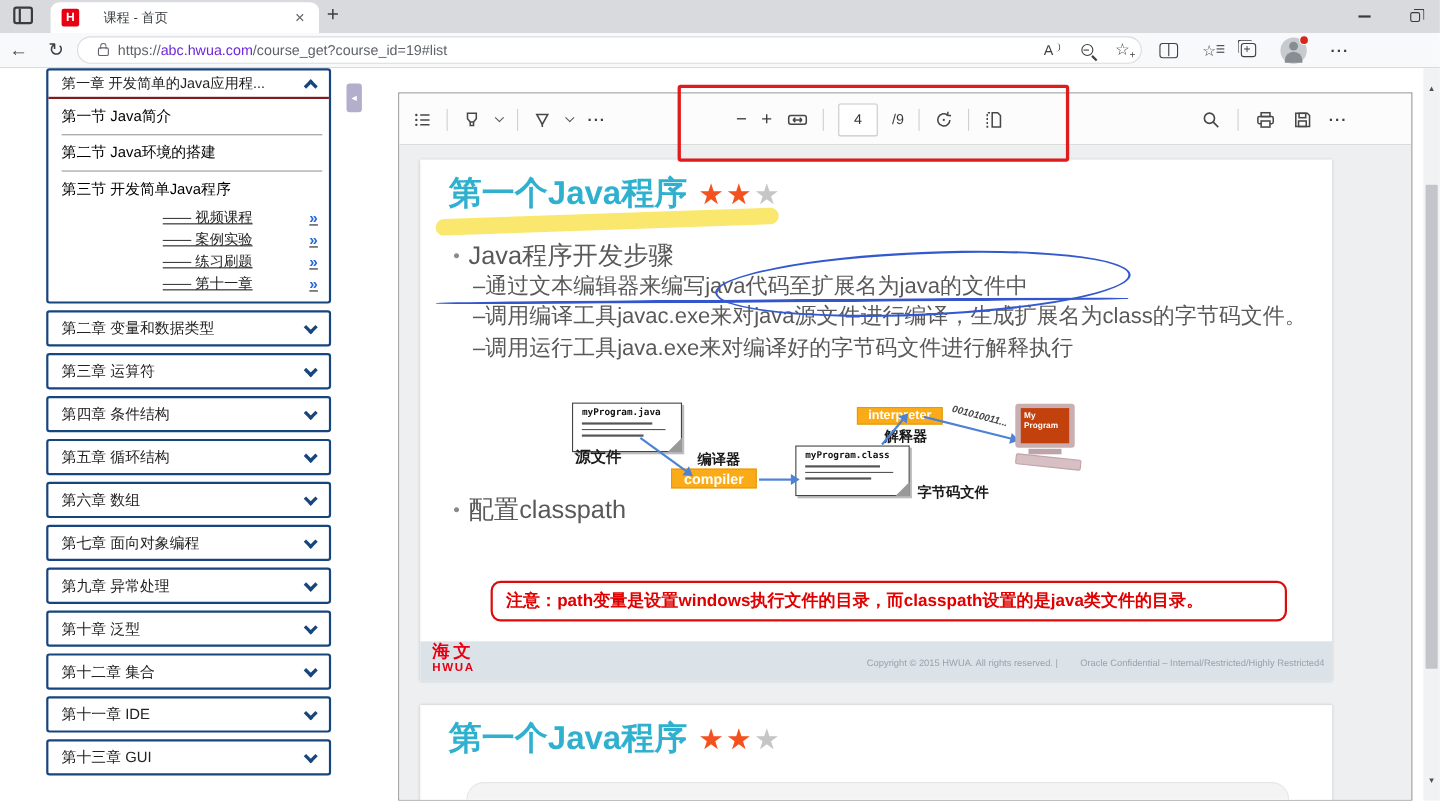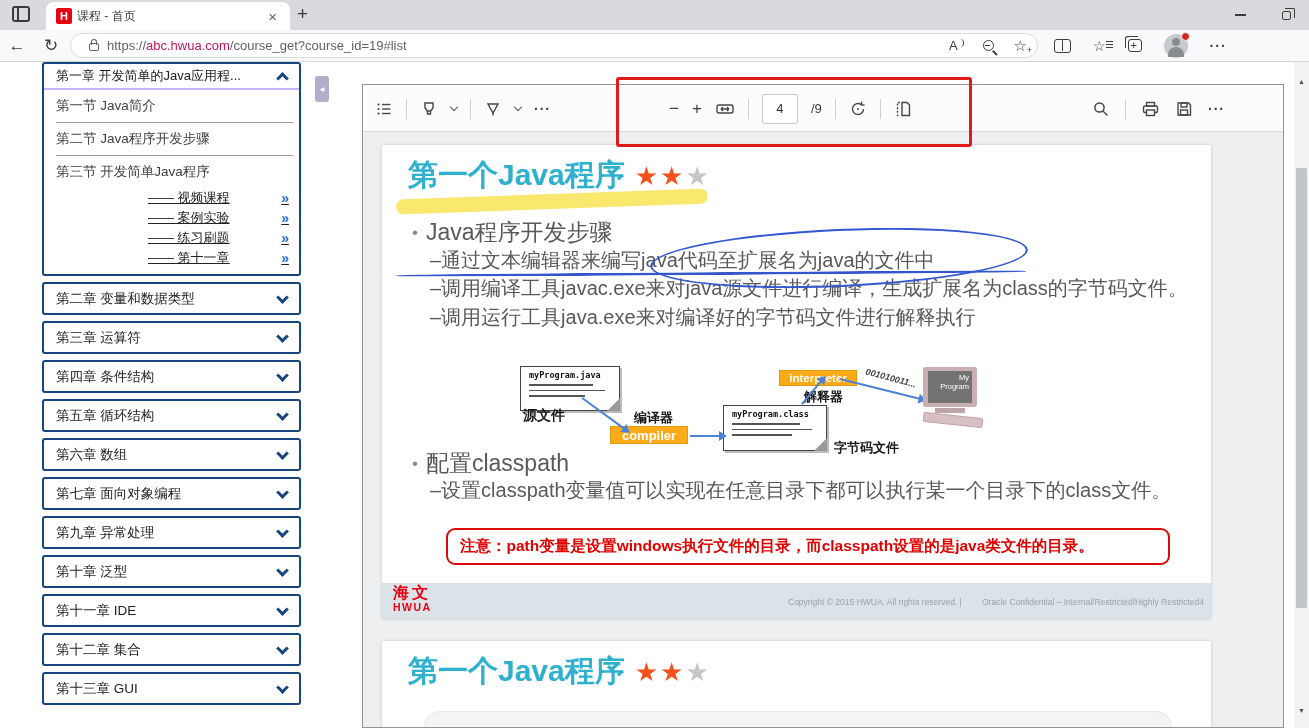--- a/index.html
+++ b/index.html
@@ -5,37 +5,37 @@
   * { margin:0; padding:0; box-sizing:border-box; }
   html,body { width:1309px; height:728px; overflow:hidden; font-family:"Liberation Sans","DejaVu Sans",sans-serif; background:#fff; }
   .screen { position:absolute; top:0; left:0; width:1309px; height:728px; background:#fff; overflow:hidden; }
 
   
   .titlebar { position:absolute; top:0; left:0; width:100%; height:30px; background:#d8dadd; }
   .tabactions { position:absolute; left:12px; top:6px; width:18px; height:16px; border:2px solid #3b3b3b; border-radius:3px; }
   .tabactions:before { content:''; position:absolute; left:3px; top:0; width:2px; height:12px; background:#3b3b3b; }
   .tab { position:absolute; left:46px; top:2px; width:244px; height:28px; background:#fff; border-radius:8px 8px 0 0; display:flex; align-items:center; padding:0 10px; }
   .favicon { width:16px; height:16px; background:#e60012; color:#fff; font-size:11px; font-weight:bold; display:flex; align-items:center; justify-content:center; border-radius:2px; flex:0 0 auto; }
-  .tabtitle { font-size:12px; color:#3c4043; margin-left:5px; flex:1; white-space:nowrap; overflow:hidden; }
+  .tabtitle { font-size:12px; color:#3c4043; margin-left:22px; flex:1; white-space:nowrap; overflow:hidden; }
   .tabclose { font-size:15px; color:#5f6368; padding:0 3px; }
   .newtab { position:absolute; left:297px; top:3px; font-size:19px; color:#3c4043; font-weight:300; }
   .winctl { position:absolute; right:0; top:0; height:30px; display:flex; }
   .winbtn { width:46px; height:30px; display:flex; align-items:center; justify-content:center; }
   .minline { width:11px; height:1.6px; background:#3b3b3b; }
   .restsq { width:9px; height:9px; border:1.4px solid #3b3b3b; border-radius:2px; position:relative; }
   .restsq:before { content:''; position:absolute; left:2px; top:-4px; width:9px; height:9px; border:1.4px solid #3b3b3b; border-left:none; border-bottom:none; border-radius:0 2px 0 0; }
 
   
   .navbar { position:absolute; top:30px; left:0; width:100%; height:32px; background:#f8f9fb; border-bottom:1px solid #d4d6d9; display:flex; align-items:center; }
   .navicon { font-size:17px; color:#3c4043; width:34px; text-align:center; flex:0 0 auto; }
   .pill { height:25px; flex:1; margin:0 8px 0 2px; background:#fff; border:1px solid #dadce0; border-radius:13px; display:flex; align-items:center; padding:0 10px; max-width:968px; }
   .lock { width:10px; height:8px; border:1.5px solid #5f6368; border-radius:2px; position:relative; margin:3px 8px 0 8px; flex:0 0 auto; }
   .lock:before { content:''; position:absolute; top:-5px; left:1px; width:4px; height:5px; border:1.5px solid #5f6368; border-bottom:none; border-radius:3px 3px 0 0; }
   .url { font-size:13px; white-space:nowrap; overflow:hidden; flex:1; }
-  .url .dim { color:#5f6368; } .url .host { color:#be185d; }
+  .url .dim { color:#5f6368; } .url .host { color:#6d28d9; }
   .pillicons { display:flex; align-items:center; gap:20px; margin-left:10px; flex:0 0 auto; }
   .readaloud { font-size:13px; color:#3c4043; position:relative; padding-right:5px; }
   .readaloud:before { content:''; position:absolute; right:-1px; top:1px; width:5px; height:8px; border-right:1.4px solid #3c4043; border-radius:0 6px 6px 0; }
   .mag { width:11px; height:11px; border:1.6px solid #3c4043; border-radius:50%; position:relative; }
   .mag:before { content:''; position:absolute; right:-5px; bottom:-4px; width:6px; height:1.6px; background:#3c4043; transform:rotate(45deg); }
   .mag.minus:after { content:''; position:absolute; left:1.5px; top:3.6px; width:5px; height:1.4px; background:#3c4043; }
   .starwrap { position:relative; font-size:15px; color:#3c4043; line-height:1; }
   .starwrap .plusbadge { position:absolute; right:-5px; bottom:-2px; font-size:9px; color:#3c4043; }
   .navright { display:flex; align-items:center; gap:22px; padding:0 18px 0 8px; flex:0 0 auto; }
   .spliticon { width:17px; height:14px; border:1.6px solid #3c4043; border-radius:3px; position:relative; }
@@ -50,26 +50,26 @@
   .avatar .body { position:absolute; left:4px; top:13px; width:16px; height:10px; border-radius:8px 8px 0 0; background:#888d92; }
   .avatar .dot { position:absolute; right:-2px; top:-2px; width:9px; height:9px; border-radius:50%; background:#d4281e; border:1.5px solid #f8f9fb; }
   .dots { font-size:14px; color:#3c4043; font-weight:bold; letter-spacing:1px; }
 
   
   .content { position:absolute; top:62px; left:0; width:1309px; height:666px; background:#fff; }
 
   
   .sidebar { position:absolute; left:42px; top:0; width:259px; }
   .chap-open { border:2px solid #17457e; border-radius:3px; background:#fff; }
-  .chap-title { height:26px; display:flex; align-items:center; padding:0 12px; border-bottom:2px solid #c4b5fd; }
+  .chap-title { height:26px; display:flex; align-items:center; padding:0 12px; border-bottom:2px solid #7f1d1d; }
   .chap-title .lbl { font-size:13px; color:#222; flex:1; white-space:nowrap; overflow:hidden; }
   .chev { width:9px; height:9px; border-right:3px solid #17457e; border-bottom:3px solid #17457e; flex:0 0 auto; }
   .chev.up { transform:rotate(-135deg); margin-top:4px; }
   .chev.down { transform:rotate(45deg); margin-top:-3px; }
-  .sec-row { height:32px; display:flex; align-items:center; padding:0 12px; font-size:13.5px; color:#404040; }
+  .sec-row { height:32px; display:flex; align-items:center; padding:0 12px; font-size:13.5px; color:#000000; }
   .sec-div { border-top:1px solid #9a9a9a; margin:0 6px 0 12px; }
   .les-row { height:20px; display:flex; align-items:center; padding:0 10px 0 104px; font-size:13px; color:#222;text-decoration:underline; }
   .les-row .arr2 { margin-left:auto; color:#2668d9; font-weight:bold; font-size:14px; }
   .chap-open .pad-b { height:6px; }
   .chap { height:33px; border:2px solid #17457e; border-radius:3px; background:#fff; display:flex; align-items:center; padding:0 12px; margin-top:6px; }
   .chap .lbl { font-size:13.5px; color:#222; flex:1; white-space:nowrap; overflow:hidden; }
 
   .collapse { position:absolute; left:315px; top:14px; width:14px; height:26px; background:#b2aecb; border-radius:3px; color:#fff; font-size:8px; display:flex; align-items:center; justify-content:center; }
 
   
@@ -110,21 +110,21 @@
   .doc .ln { height:1.6px; background:#555; margin:4px 26px 0 8px; }
   .doc .ln.s2 { margin-right:14px; } .doc .ln.s3 { margin-right:34px; }
   .doc:after { content:''; position:absolute; right:-1px; bottom:-1px; width:0; height:0; border-left:13px solid transparent; border-bottom:13px solid #999; }
   .dlabel { position:absolute; font-size:14px; font-weight:bold; color:#1a1a1a; white-space:nowrap; }
   .obox { position:absolute; background:#fbab18; color:#fff; font-weight:bold; display:flex; align-items:center; justify-content:center; border:1px solid #e29a0e; }
   .bits { position:absolute; font-size:9px; font-style:italic; font-weight:bold; color:#444; transform:rotate(15deg); white-space:nowrap; }
   .arr { position:absolute; height:2.4px; background:#4d82d6; transform-origin:left center; }
   .arr:after { content:''; position:absolute; right:-7px; top:-3.6px; border-left:8px solid #4d82d6; border-top:5px solid transparent; border-bottom:5px solid transparent; }
   .monitor { position:absolute; }
   .monitor .scr { width:54px; height:40px; background:#c9aeb2; border-radius:3px; padding:4px 5px; }
-  .monitor .scr-in { width:100%; height:100%; background:#737373; color:#fff; font-size:7.5px; font-weight:normal; line-height:1.2; padding:2px 3px;text-align:right; }
+  .monitor .scr-in { width:100%; height:100%; background:#c2410c; color:#fff; font-size:7.5px; font-weight:bold; line-height:1.2; padding:2px 3px; }
   .monitor .base { width:30px; height:5px; background:#bda4a8; margin:1px 0 0 12px; }
   .monitor .kbd { width:60px; height:10px; background:#d8bfc3; border-radius:2px; margin-top:2px; transform:rotate(6deg); border:1px solid #bda4a8; }
 
   .note { position:absolute; left:64px; top:383px; width:724px; height:37px; border:2.5px solid #dd0a0a; border-radius:9px; display:flex; align-items:center; padding:0 12px; font-size:15.5px; font-weight:bold; color:#e00000; white-space:nowrap; }
 
   .s-footer { position:absolute; left:0; right:0; bottom:0; height:36px; background:#dce3e8; }
   .logo { position:absolute; left:11px; top:2px; color:#e60012; line-height:1; }
   .logo .cn { font-size:16px; font-weight:bold; letter-spacing:3px; }
   .logo .en { font-size:10.5px; font-weight:bold; letter-spacing:1.5px; margin-top:1px; }
   .ftxt { position:absolute; top:14px; font-size:8.5px; color:#98a2aa; white-space:nowrap; }
@@ -192,21 +192,21 @@
   <div class="content">
 
     <div class="sidebar">
       <div class="chap-open">
         <div class="chap-title">
           <span class="lbl">第一章 开发简单的Java应用程...</span>
           <span class="chev up"></span>
         </div>
         <div class="sec-row">第一节 Java简介</div>
         <div class="sec-div"></div>
-        <div class="sec-row">第二节 Java程序开发步骤</div>
+        <div class="sec-row">第二节 Java环境的搭建</div>
         <div class="sec-div"></div>
         <div class="sec-row">第三节 开发简单Java程序</div>
         <div class="les-row">
             <span>—— 视频课程</span>
             <span class="arr2">»</span>
           </div>
         <div class="les-row">
             <span>—— 案例实验</span>
             <span class="arr2">»</span>
           </div>
@@ -247,25 +247,25 @@
         </div>
       <div class="chap">
           <span class="lbl">第九章 异常处理</span>
           <span class="chev down"></span>
         </div>
       <div class="chap">
           <span class="lbl">第十章 泛型</span>
           <span class="chev down"></span>
         </div>
       <div class="chap">
+          <span class="lbl">第十二章 集合</span>
+          <span class="chev down"></span>
+        </div>
+      <div class="chap">
           <span class="lbl">第十一章 IDE</span>
-          <span class="chev down"></span>
-        </div>
-      <div class="chap">
-          <span class="lbl">第十二章 集合</span>
           <span class="chev down"></span>
         </div>
       <div class="chap">
           <span class="lbl">第十三章 GUI</span>
           <span class="chev down"></span>
         </div>
     </div>
 
     <div class="collapse">◄</div>
 
@@ -400,23 +400,20 @@
             <div class="monitor" style="left:541px; top:222px;">
               <div class="scr">
                   <div class="scr-in"><span>My</span><br><span>Program</span></div>
                 </div>
               <div class="base"></div>
               <div class="kbd"></div>
             </div>
           </div>
 
           <div class="b-row" style="top:303px;"><span class="bdot">•</span><span>配置classpath</span></div>
-          <div class="steps" style="top:334px;">
-            <div class="st">–设置classpath变量值可以实现在任意目录下都可以执行某一个目录下的class文件。</div>
-          </div>
 
           <div class="note">注意：path变量是设置windows执行文件的目录，而classpath设置的是java类文件的目录。</div>
 
           <div class="s-footer">
             <div class="logo">
               <div class="cn">海文</div>
               <div class="en">HWUA</div>
             </div>
             <div class="ftxt" style="left:406px;">Copyright © 2015 HWUA. All rights reserved. |</div>
             <div class="ftxt" style="left:600px;">Oracle Confidential – Internal/Restricted/Highly Restricted4</div>

